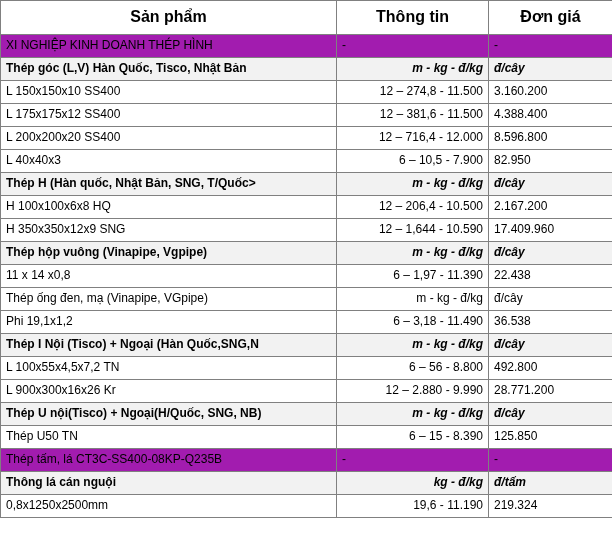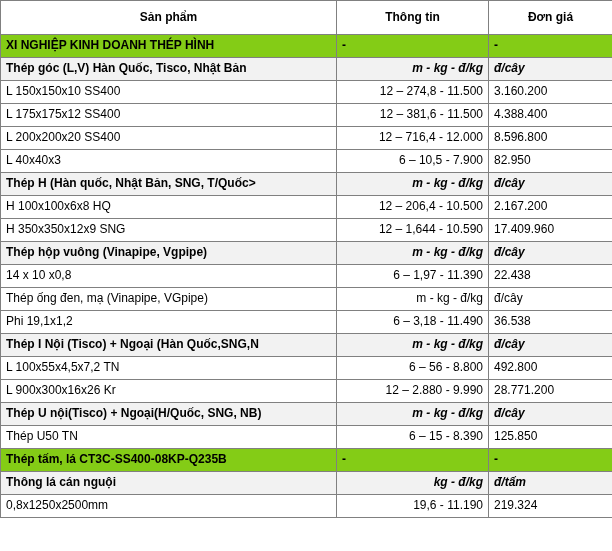--- a/index.html
+++ b/index.html
@@ -28,21 +28,21 @@
     line-height: 1.25;
     white-space: normal;
     overflow: hidden;
   }
   col.c-product { width: 336px; }
   col.c-info    { width: 152px; }
   col.c-price   { width: 124px; }
 
   thead th {
     font-weight: bold;
-    font-size: 12px;
+    font-size: 16px;
     text-align: center;
     height: 26px;
     background: #ffffff;
   }
   td.product {
     text-align: left;
   }
   td.info {
     text-align: right;
   }
@@ -53,23 +53,23 @@
   tr.group td {
     font-weight: bold;
     background: #f2f2f2;
   }
   tr.group td.info,
   tr.group td.price {
     font-style: italic;
     font-weight: bold;
   }
   tr.heading td {
-    font-weight: bold;
+    font-weight: normal;
     font-style: normal;
-    background: #84cc16;
+    background: #a21caf;
   }
   tr.item td {
     font-weight: normal;
     font-style: normal;
     background: #ffffff;
   }
   td.empty-dash {
     text-align: left;
   }
 </style>
@@ -134,21 +134,21 @@
         <td class="product">H 350x350x12x9 SNG</td>
         <td class="info">12 – 1,644 - 10.590</td>
         <td class="price">17.409.960</td>
       </tr>
       <tr class="group">
         <td class="product">Thép hộp vuông (Vinapipe, Vgpipe)</td>
         <td class="info">m - kg - đ/kg</td>
         <td class="price">đ/cây</td>
       </tr>
       <tr class="item">
-        <td class="product">14 x 10 x0,8</td>
+        <td class="product">11 x 14 x0,8</td>
         <td class="info">6 – 1,97 - 11.390</td>
         <td class="price">22.438</td>
       </tr>
       <tr class="item">
         <td class="product">Thép ống đen, mạ (Vinapipe, VGpipe)</td>
         <td class="info">m - kg - đ/kg</td>
         <td class="price">đ/cây</td>
       </tr>
       <tr class="item">
         <td class="product">Phi 19,1x1,2</td>

